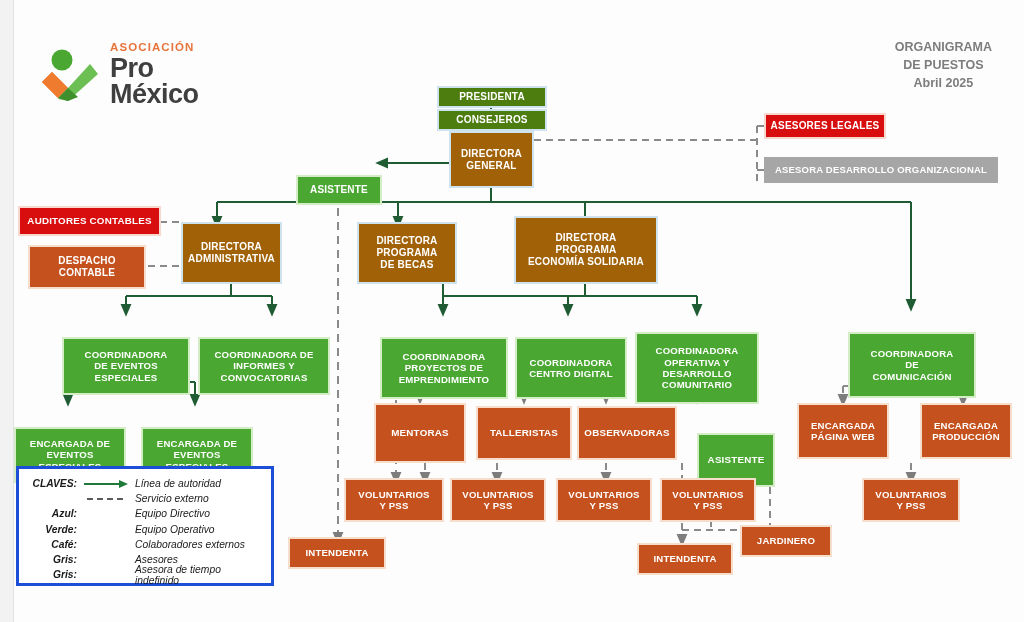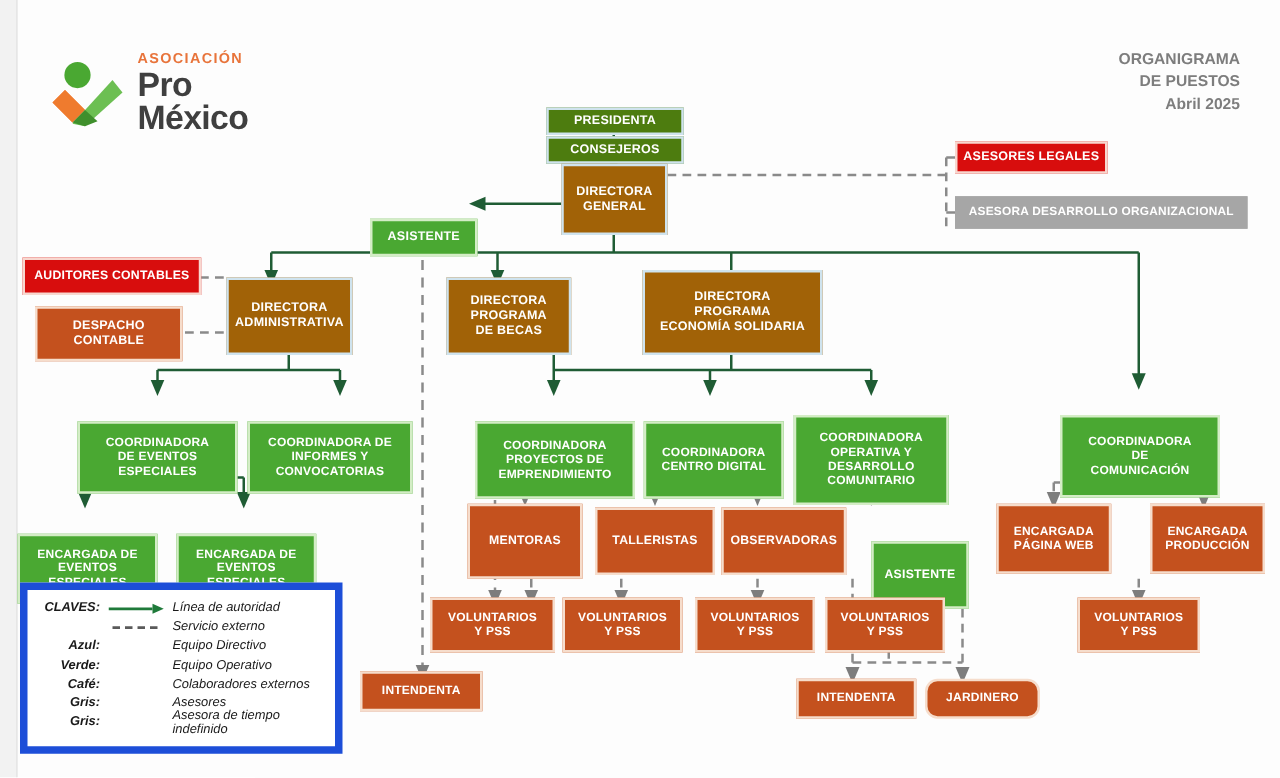--- a/index.html
+++ b/index.html
@@ -55,28 +55,28 @@
   .logo-sub {
     font-size: 11.5px; font-weight: bold; color: #e8743b;
     letter-spacing: 1.1px; margin-bottom: 1px;
   }
   .logo-main {
     font-size: 27px; font-weight: bold; color: #3f3f3f;
     letter-spacing: -0.5px; line-height: 0.97;
   }
   .title-block {
     position: absolute; right: 32px; top: 38px;
-    text-align: right; color: #7d7d7d;
+    text-align: center; color: #7d7d7d;
     font-size: 12.5px; font-weight: bold; line-height: 1.45;
     z-index: 4;
   }
   .legend {
     position: absolute; left: 16px; top: 466px;
-    width: 258px; height: 137px;
-    border: 6px solid #1d4ed8; background: #ffffff;
+    width: 258px; height: 120px;
+    border: 3px solid #1d4ed8; background: #ffffff;
     font-style: italic; font-size: 10.3px; color: #1a1a1a;
     padding: 7px 18px 4px 8px;
     z-index: 5;
   }
   .legend-row { display: flex; align-items: center; height: 15.2px; }
   .legend-key { width: 56px; text-align: right; padding-right: 6px; font-weight: bold; }
   .legend-val { flex: 1; }
   .swatch { width: 52px; padding-right: 6px; display: flex; align-items: center; justify-content: center; }
 </style>
 </head>
@@ -277,21 +277,21 @@
   <div class="node brown" style="left:660px; top:478px; width:96px; height:44px; font-size:9.6px; white-space:pre-line;">VOLUNTARIOS
 Y PSS</div>
 
   <div class="node brown" style="left:862px; top:478px; width:98px; height:44px; font-size:9.6px; white-space:pre-line;">VOLUNTARIOS
 Y PSS</div>
 
   <div class="node brown" style="left:288px; top:537px; width:98px; height:32px; font-size:9.6px;">INTENDENTA</div>
 
   <div class="node brown" style="left:637px; top:543px; width:96px; height:32px; font-size:9.6px;">INTENDENTA</div>
 
-  <div class="node brown" style="left:740px; top:543px; width:92px; height:32px; font-size:9.6px;border-radius:10px;">JARDINERO</div>
+  <div class="node brown" style="left:740px; top:525px; width:92px; height:32px; font-size:9.6px;">JARDINERO</div>
 
   <div class="legend">
     <div class="legend-row">
       <span class="legend-key">CLAVES:</span>
       <span class="swatch">
         <svg width="46" height="10">
             <line x1="1" y1="5" x2="36" y2="5" stroke="#1f7a3a" stroke-width="2.2"></line>
             <path d="M36,1 L45,5 L36,9 z" fill="#1f7a3a"></path>
           </svg>
       </span>

